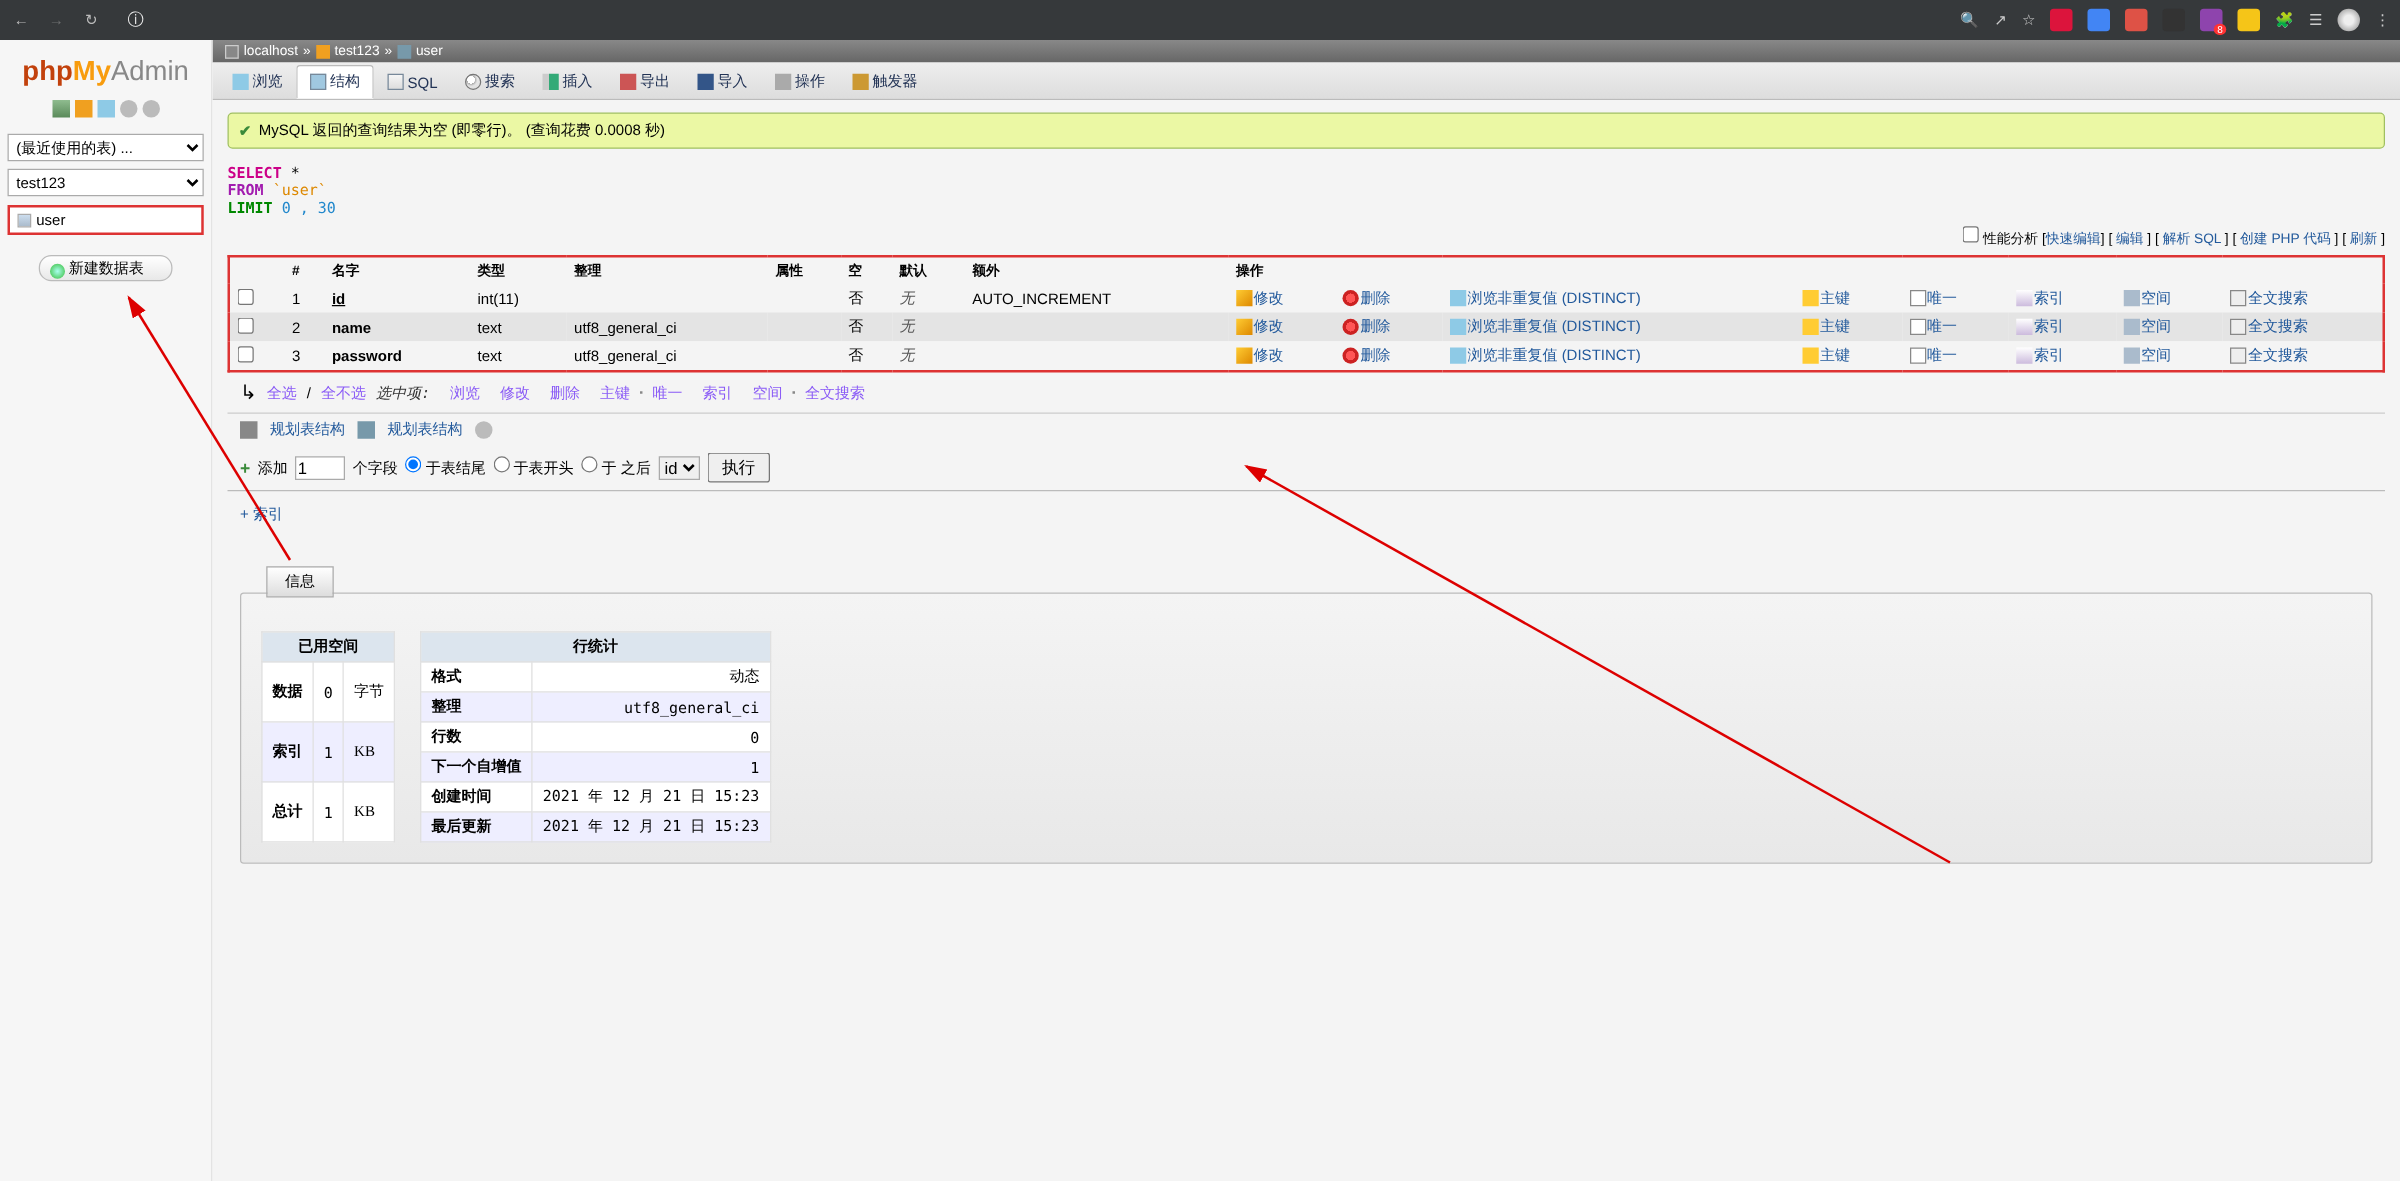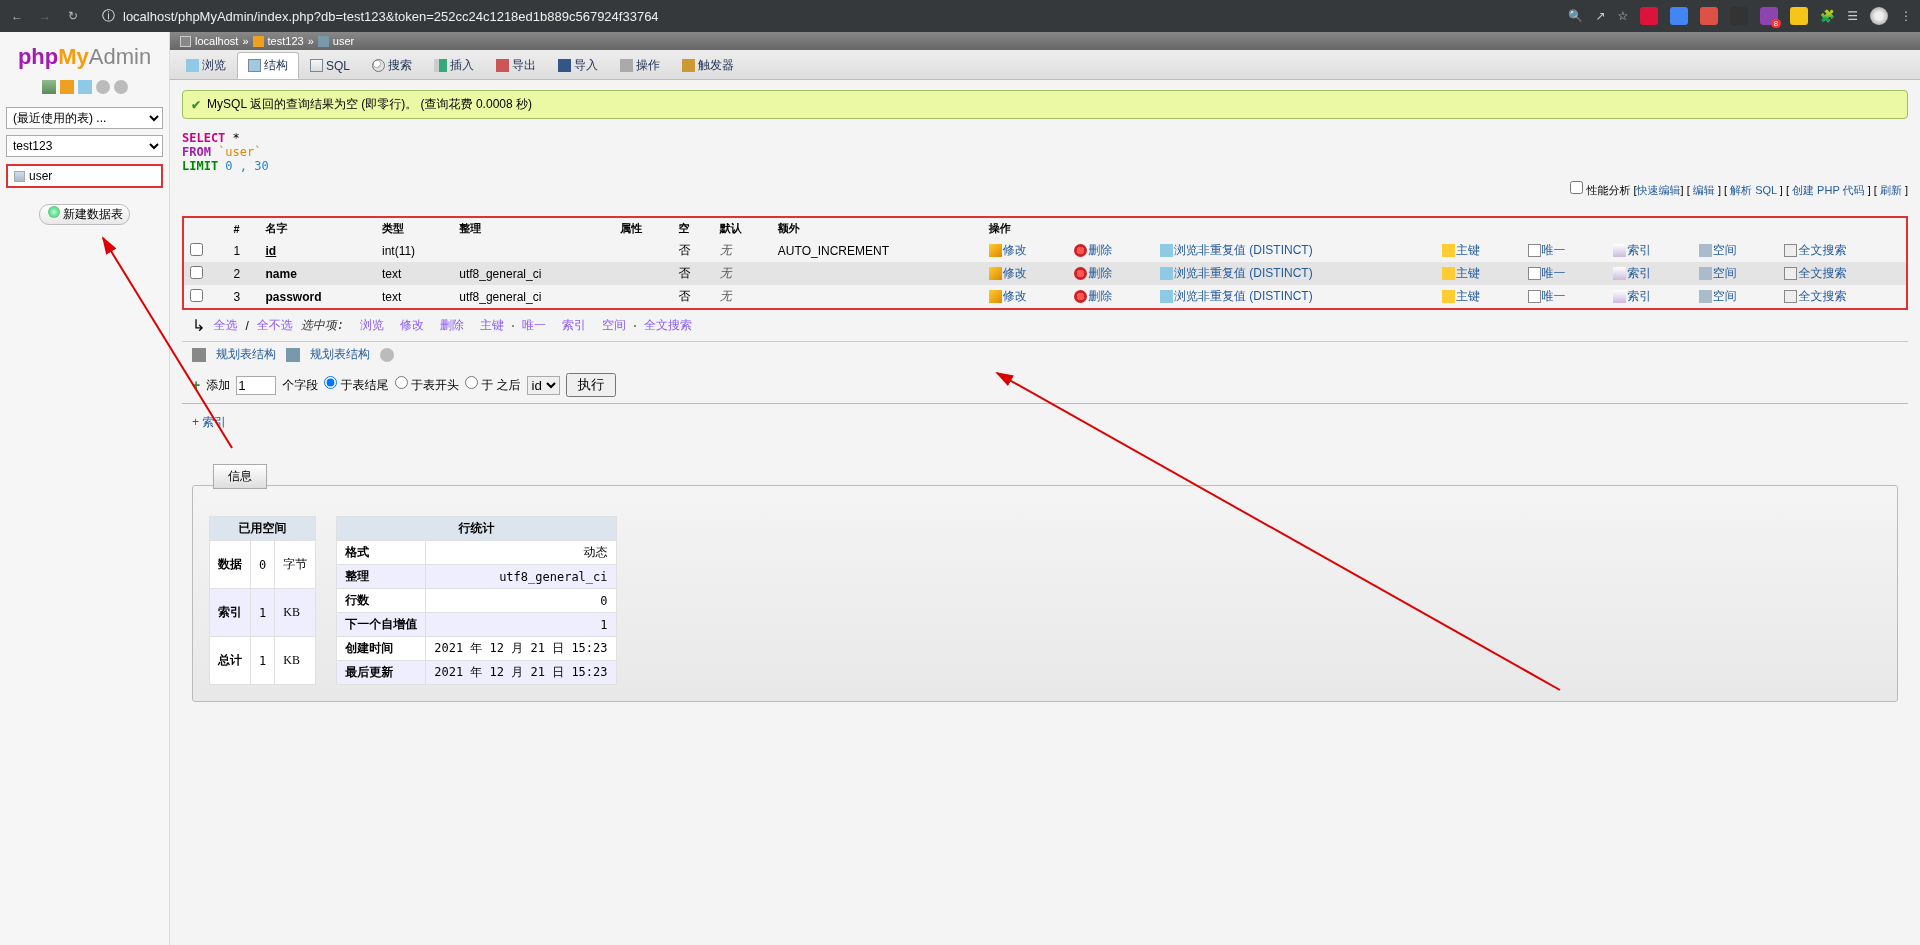--- a/index.html
+++ b/index.html
@@ -20,35 +20,35 @@
 .ext-icon.idm { background: #f5c518; }
 .avatar-circle { width: 18px; height: 18px; border-radius: 50%; background: radial-gradient(circle, #eee 30%, #888 100%); }
 
 
 .main { display: flex; height: calc(100vh - 32px); }
 .sidebar { width: 170px; background: #f6f6f6; border-right: 1px solid #ddd; padding: 8px 6px; text-align: center; }
 .content { flex: 1; background: #f4f4f4; overflow: auto; padding: 0; }
 
 
 .pma-logo { font-size: 22px; font-weight: bold; margin: 4px 0 10px; }
-.pma-logo .php { color: #a21caf; }
+.pma-logo .php { color: #c2410c; }
 .pma-logo .my { color: #F89C0E; }
 .pma-logo .admin { color: #888; font-weight: normal; }
 .mini-icons { display: flex; justify-content: center; gap: 4px; margin-bottom: 10px; }
 .mini-icons span { width: 14px; height: 14px; display: inline-block; }
 .mi-home { background: linear-gradient(#8fbc8f, #5a8a5a); }
 .mi-db { background: #f0a020; }
 .mi-sql { background: #8ecae6; }
 .mi-q { background: #bbb; border-radius: 50%; }
 .mi-reload { background: #bbb; border-radius: 50%; }
 
 .sidebar select { width: 100%; margin: 3px 0; font-size: 12px; border: 1px solid #aaa; padding: 2px; background: #fff; }
 .tree-item { text-align: left; padding: 3px 6px; background: #fff; border: 2px solid #d33; margin-top: 4px; display: flex; align-items: center; gap: 4px; }
 .tree-item .tbl-icn { width: 11px; height: 11px; border: 1px solid #aaa; background: linear-gradient(#cde, #abc); }
-.new-table-btn { margin-top: 16px; display: inline-flex; align-items: flex-start; gap: 3px; background: linear-gradient(#fff, #e8e8e8); border: 1px solid #bbb; border-radius: 10px; padding: 1px 6px 1px 8px; font-size: 12px; cursor: pointer; }
+.new-table-btn { margin-top: 16px; display: inline-flex; align-items: flex-end; gap: 3px; background: linear-gradient(#fff, #e8e8e8); border: 1px solid #bbb; border-radius: 10px; padding: 1px 22px 1px 8px; font-size: 12px; cursor: pointer; }
 .plus-ball { width: 12px; height: 12px; border-radius: 50%; background: radial-gradient(#afe, #3b3); }
 
 
 .crumb { background: linear-gradient(#888,#666); color: #fff; padding: 3px 10px; font-size: 11px; display: flex; align-items: center; gap: 4px; }
 .crumb a { color: #fff; }
 .crumb .db-ic { width: 11px; height: 11px; background: #f0a020; display: inline-block; }
 .crumb .tbl-ic { width: 11px; height: 11px; background: #79a; display: inline-block; }
 .crumb .srv-ic { width: 11px; height: 11px; background: #888; border: 1px solid #ccc; display: inline-block; }
 
 
@@ -71,21 +71,21 @@
 .notice { background: #ebf8a4; border: 1px solid #a0c060; border-radius: 4px; padding: 5px 8px; margin-bottom: 10px; display: flex; align-items: center; gap: 6px; }
 .notice .chk { color: #3a8a3a; font-weight: bold; }
 
 .sql-box { background: #f4f4f4; padding: 2px 0; margin-bottom: 6px; font-family: monospace; font-size: 12px; }
 .kw-sel { color: #c08; font-weight: bold; }
 .kw-from { color: #a21caf; font-weight: bold; }
 .kw-lim { color: #080; font-weight: bold; }
 .lit-str { color: #d80; }
 .lit-num { color: #28c; }
 
-.action-links { text-align: right; font-size: 11px; margin-bottom: 18px; }
+.action-links { text-align: right; font-size: 11px; margin-bottom: 6px; }
 .action-links a { color: #235a9c; text-decoration: none; }
 .action-links label { color: #000; }
 
 
 .cols-table { width: 100%; border-collapse: collapse; border: 2px solid #d33; }
 .cols-table th { text-align: left; font-size: 11px; font-weight: bold; padding: 3px 6px; background: #f4f4f4; }
 .cols-table td { padding: 3px 6px; font-size: 12px; vertical-align: middle; }
 .cols-table tbody tr:nth-child(even) { background: #e4e4e4; }
 .cols-table tbody tr:nth-child(odd) { background: #f4f4f4; }
 .cols-table a { color: #235a9c; text-decoration: none; }
@@ -139,21 +139,20 @@
 </style>
 </head>
 <body>
 
 <div class="browser-bar">
   <span class="nav-btn">←</span>
   <span class="nav-btn" style="opacity:.4">→</span>
   <span class="nav-btn">↻</span>
   <div class="url">
     <span>ⓘ</span>
-    <span>localhost/phpMyAdmin/index.php?db=test123&amp;token=252cc24c1218ed1b889c567924f33764</span>
   </div>
   <div class="ext-icons">
     <span style="color:#ccc">🔍</span>
     <span style="color:#ccc">↗</span>
     <span style="color:#ccc">☆</span>
     <span class="ext-icon abp"></span>
     <span class="ext-icon gt"></span>
     <span class="ext-icon m1"></span>
     <span class="ext-icon m2"></span>
     <span class="ext-icon p"></span>

